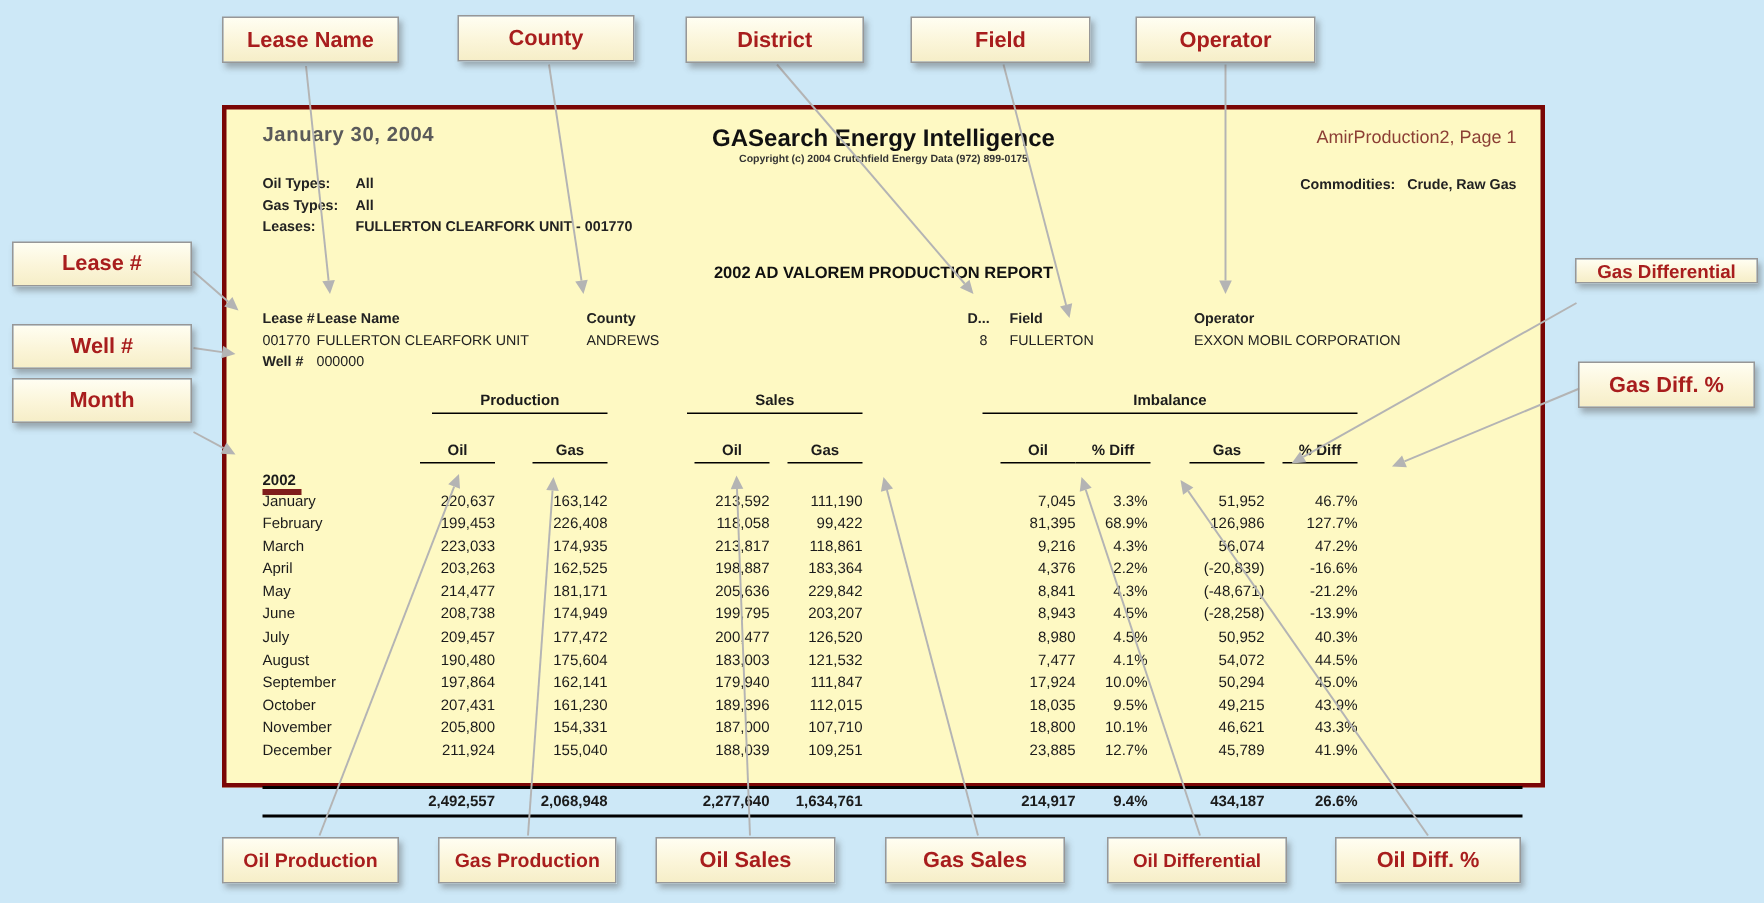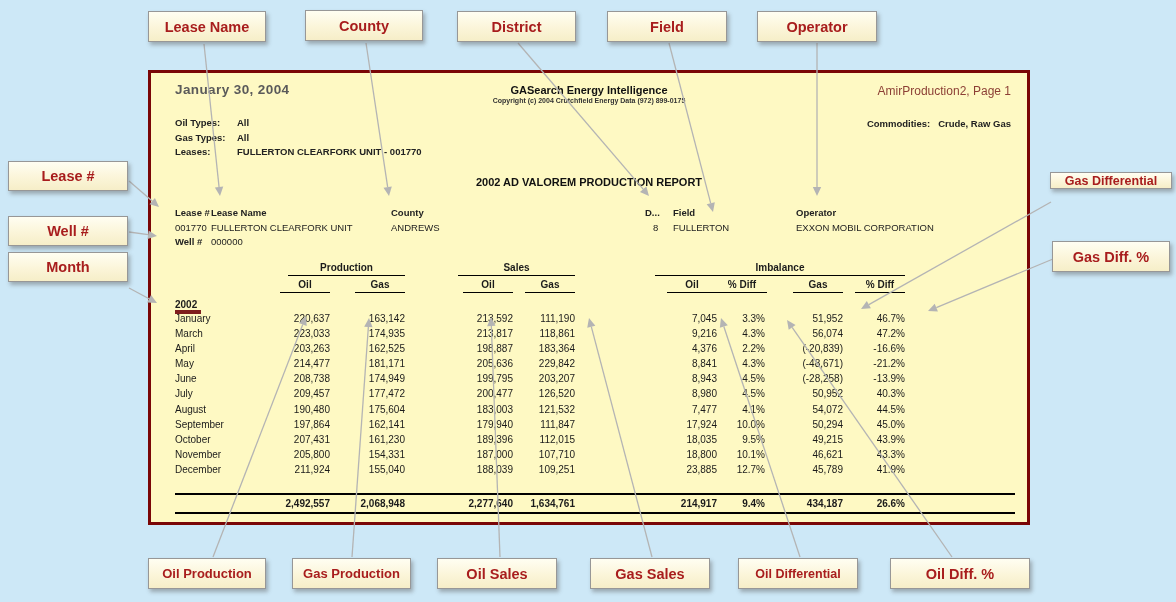--- a/index.html
+++ b/index.html
@@ -8,35 +8,35 @@
     background:#cde8f7;
     font-family:"Liberation Sans", sans-serif;
   }
   
   .report {
     position:absolute; left:148px; top:70px; width:882px; height:455px;
     background:#fef9c3; border:3px solid #7a0606; box-sizing:border-box; z-index:1;
   }
   .rp-date { position:absolute; left:24px; top:9px; font-size:13.5px; font-weight:bold; color:#5a5a5a; letter-spacing:.4px; }
   .rp-brand { position:absolute; left:0; right:0; top:11px; text-align:center; }
-  .rp-brand .bname { font-size:11px; font-weight:bold; color:#111; }
+  .rp-brand .bname { font-size:16px; font-weight:bold; color:#111; }
   .rp-brand .bcopy { font-size:7px; font-weight:bold; color:#333; margin-top:1px; }
   .rp-pageref { position:absolute; right:16px; top:11px; font-size:12px; color:#8c3f35; }
   .rp-meta { position:absolute; left:24px; top:43px; font-size:9.5px; font-weight:bold; color:#222; }
   .rp-meta .mrow { line-height:14.6px; }
   .rp-meta .mlabel { display:inline-block; width:62px; }
   .rp-commodities { position:absolute; right:16px; top:45px; font-size:9.5px; font-weight:bold; color:#222; }
   .rp-title { position:absolute; left:0; right:0; top:103px; text-align:center; font-size:11px; font-weight:bold; color:#111; }
   .li { position:absolute; font-size:9.5px; color:#222; white-space:nowrap; }
   .li.hdr { font-weight:bold; }
   
   .tbl { position:absolute; left:24px; top:188px; width:846px; font-size:10px; color:#1b1b1b; }
   .trow { display:grid; grid-template-columns:105px 50px 75px 108px 62px 142px 48px 78px 62px; width:730px; line-height:15.1px; }
   .trow .num { text-align:right; }
-  .tgroups { line-height:13px; margin-bottom:2px; }
+  .tgroups { line-height:13px; margin-bottom:18px; }
   .gline { border-bottom:1px solid #000; text-align:center; font-weight:bold; padding-bottom:1px; margin-left:auto; }
   .tsub { line-height:13px; }
   .tsub div { text-align:right; }
   .ch { display:inline-block; min-width:50px; text-align:center; border-bottom:1px solid #000; font-weight:bold; padding-bottom:1px; }
   .tyear { margin-top:5px; line-height:13px; }
   .tyear span { font-weight:bold; border-bottom:4px solid #7f1d1d; padding-right:4px; }
   .totals { width:840px; border-top:2px solid #000; border-bottom:2px solid #000; margin-top:16px; padding:1px 0; }
   .tbold div { font-weight:bold; }
   
   #connectors { position:absolute; left:0; top:0; width:1176px; height:602px; z-index:5; pointer-events:none; }
@@ -124,20 +124,31 @@
         <div class="trow">
           <div>January</div>
           <div class="num">220,637</div>
           <div class="num">163,142</div>
           <div class="num">213,592</div>
           <div class="num">111,190</div>
           <div class="num">7,045</div>
           <div class="num">3.3%</div>
           <div class="num">51,952</div>
           <div class="num">46.7%</div>
+        </div>
+        <div class="trow">
+          <div>February</div>
+          <div class="num">199,453</div>
+          <div class="num">226,408</div>
+          <div class="num">118,058</div>
+          <div class="num">99,422</div>
+          <div class="num">81,395</div>
+          <div class="num">68.9%</div>
+          <div class="num">126,986</div>
+          <div class="num">127.7%</div>
         </div>
         <div class="trow">
           <div>March</div>
           <div class="num">223,033</div>
           <div class="num">174,935</div>
           <div class="num">213,817</div>
           <div class="num">118,861</div>
           <div class="num">9,216</div>
           <div class="num">4.3%</div>
           <div class="num">56,074</div>
@@ -306,13 +317,13 @@
 <div class="callout" style="left:8px;top:252px;width:120px;height:30px">Month</div>
 
 <div class="callout sm" style="left:1050px;top:172px;width:122px;height:17px">Gas Differential</div>
 <div class="callout" style="left:1052px;top:241px;width:118px;height:31px">Gas Diff. %</div>
 
 <div class="callout md" style="left:148px;top:558px;width:118px;height:31px">Oil Production</div>
 <div class="callout md" style="left:292px;top:558px;width:119px;height:31px">Gas Production</div>
 <div class="callout" style="left:437px;top:558px;width:120px;height:31px">Oil Sales</div>
 <div class="callout" style="left:590px;top:558px;width:120px;height:31px">Gas Sales</div>
 <div class="callout sm" style="left:738px;top:558px;width:120px;height:31px">Oil Differential</div>
-<div class="callout" style="left:890px;top:558px;width:140px;height:31px">Oil Diff. %</div>
+<div class="callout" style="left:890px;top:558px;width:124px;height:31px">Oil Diff. %</div>
 
 </body></html>

